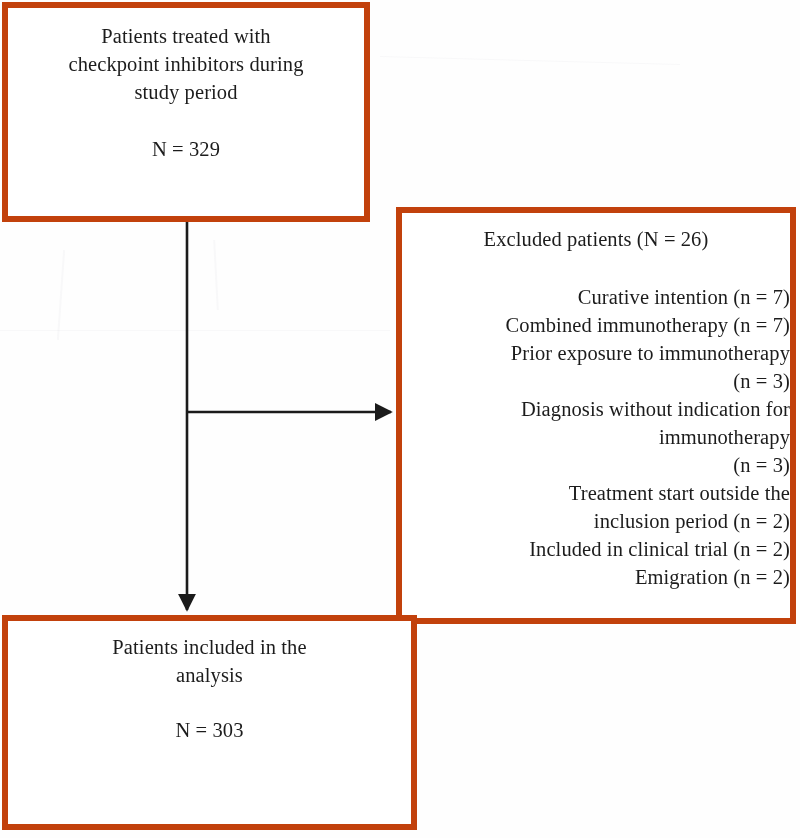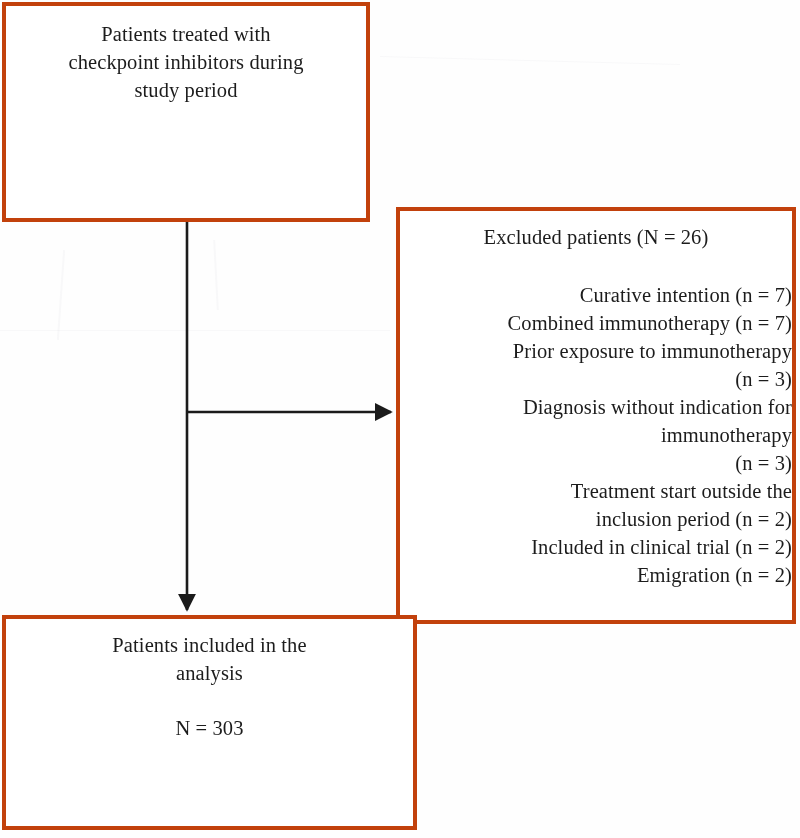--- a/index.html
+++ b/index.html
@@ -12,21 +12,21 @@
     width: 800px;
     height: 838px;
     background: #fefefe;
     font-family: "Liberation Serif", "DejaVu Serif", serif;
     color: #1a1a1a;
     overflow: hidden;
   }
   .flow-box {
     position: absolute;
     box-sizing: border-box;
-    border: 4px solid #c2410c;
+    border: 6px solid #c2410c;
     background: #ffffff;
     text-align: center;
   }
   .box-text {
     font-size: 20.5px;
     line-height: 28px;
     color: #1c1c1c;
     white-space: pre-line;
     letter-spacing: 0.1px;
   }
@@ -128,20 +128,21 @@
 
     <line x1="187" y1="222" x2="187" y2="610" stroke="#1b1b1b" stroke-width="2.6" marker-end="url(#arrowD)"></line>
 
     <line x1="187" y1="412" x2="391" y2="412" stroke="#1b1b1b" stroke-width="2.6" marker-end="url(#arrowR)"></line>
   </svg>
 
   <div class="flow-box" id="box-enrolled">
     <div class="box-text line-title">Patients treated with
 checkpoint inhibitors during
 study period</div>
+    <div class="box-text line-count">N = 329</div>
   </div>
 
   <div class="flow-box" id="box-excluded">
     <div class="box-text line-title">Excluded patients (N = 26)</div>
     <div class="box-text reasons">Curative intention (n = 7)
 Combined immunotherapy (n = 7)
 Prior exposure to immunotherapy
 (n = 3)
 Diagnosis without indication for
 immunotherapy

